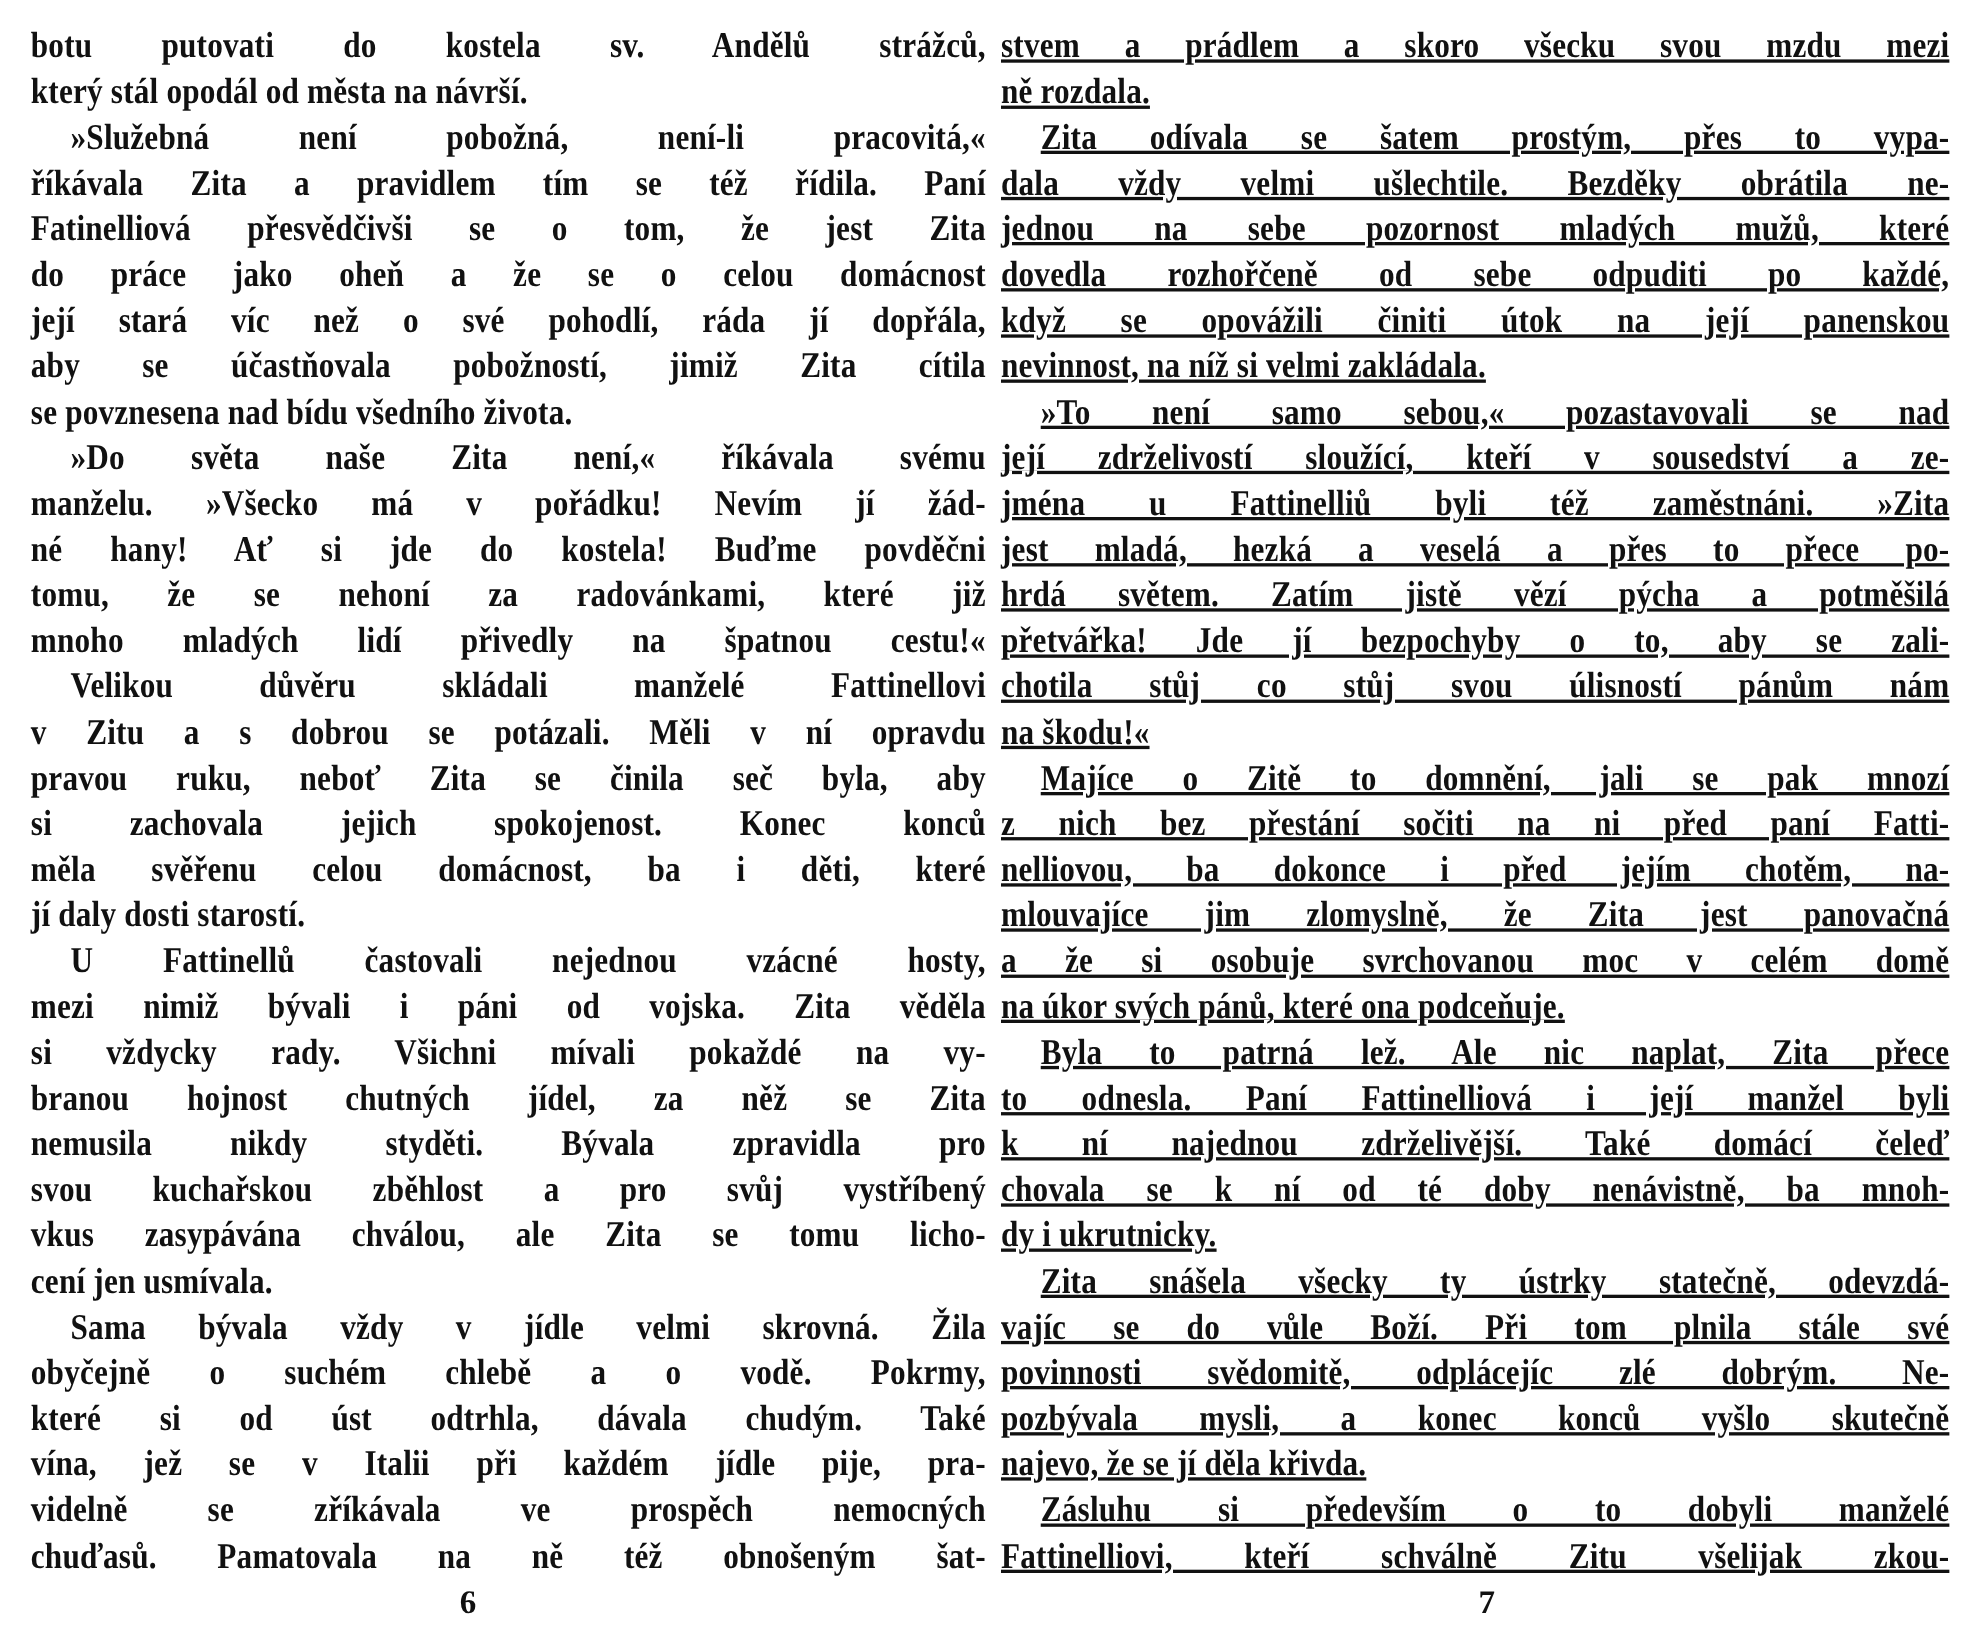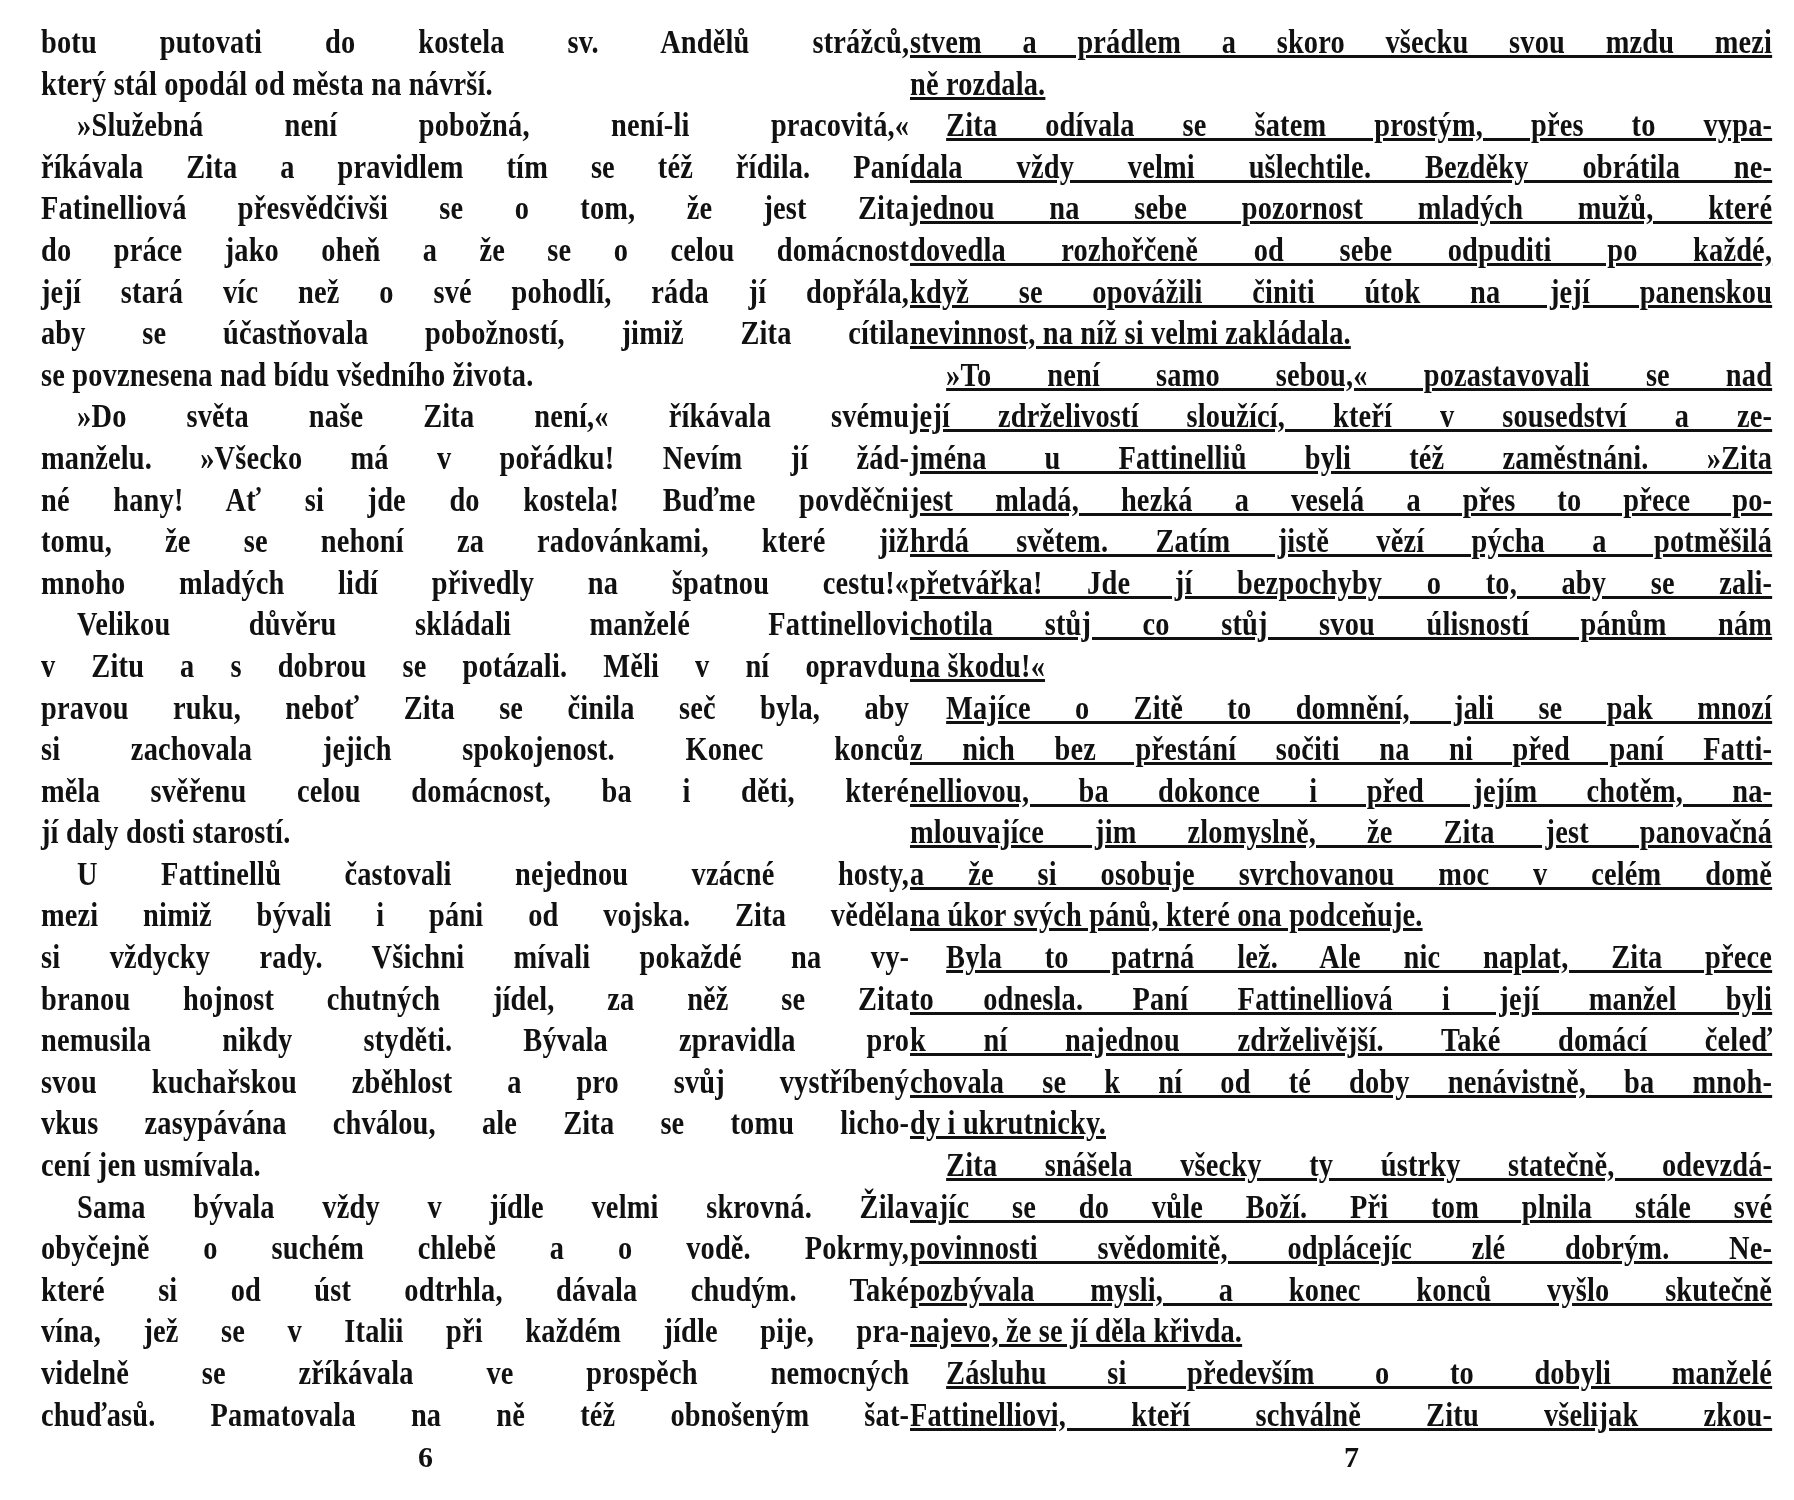--- a/index.html
+++ b/index.html
@@ -5,21 +5,21 @@
   html, body { margin: 0; padding: 0; background: #ffffff; }
   body {
     width: 1794px; height: 1500px; position: relative; overflow: hidden;
     color: #111111;
     font-family: "Liberation Serif", "DejaVu Serif", serif;
   }
   .page {
     position: absolute; top: 22px;
     width: 868px;
   }
-  .page.left { left: 41px; }
+  .page.left { left: 28px; }
   .page.right { left: 910px; width: 862px; text-decoration: underline; }
   .line {
     display: block;
     height: 41.6px;
     line-height: 41.6px;
     font-size: 33px;
     font-weight: bold;
     letter-spacing: 0.2px;
     white-space: nowrap;
     text-align: justify;

